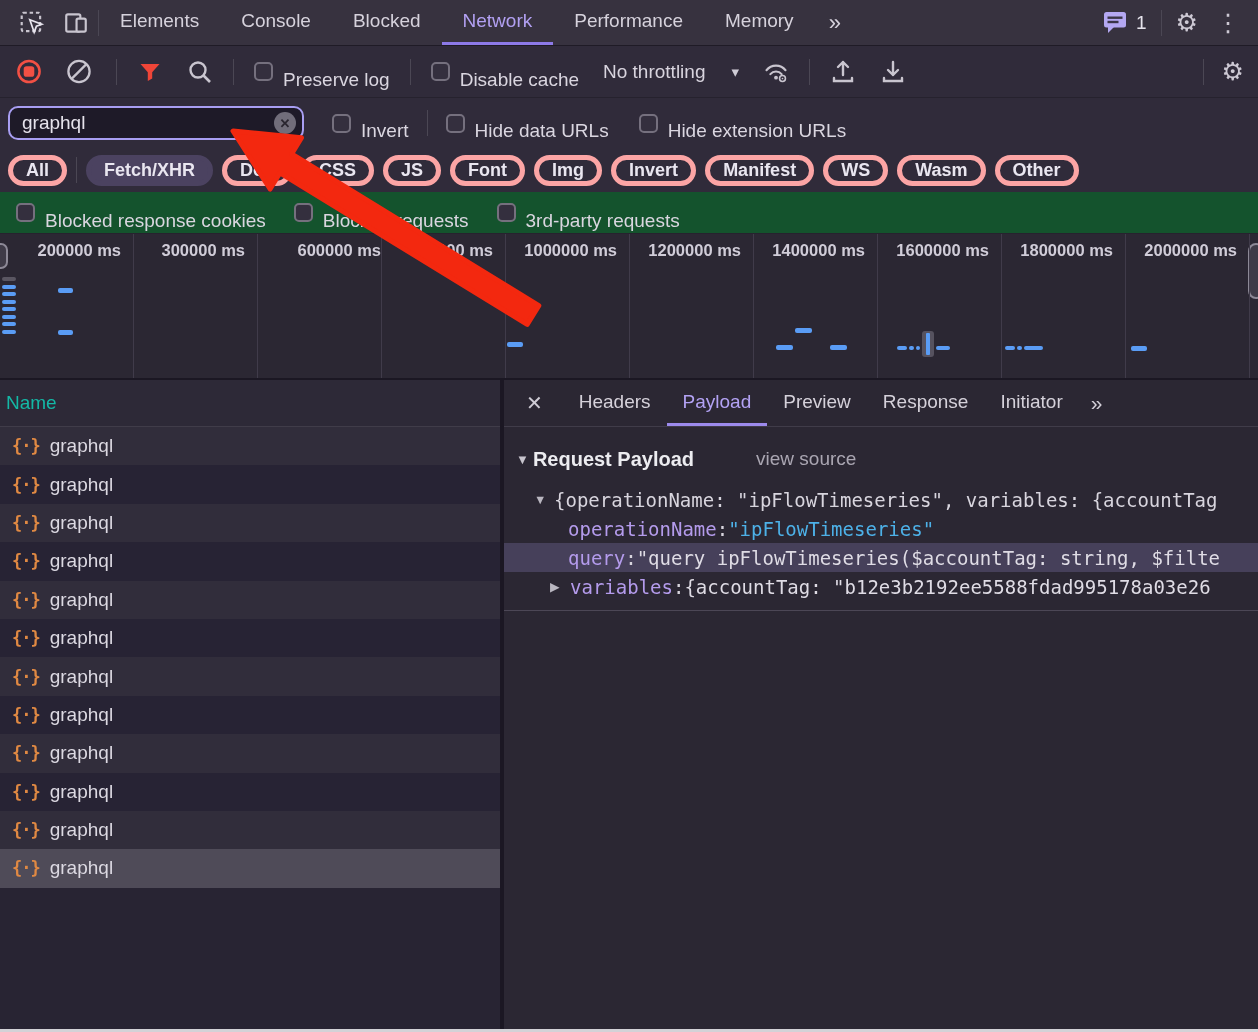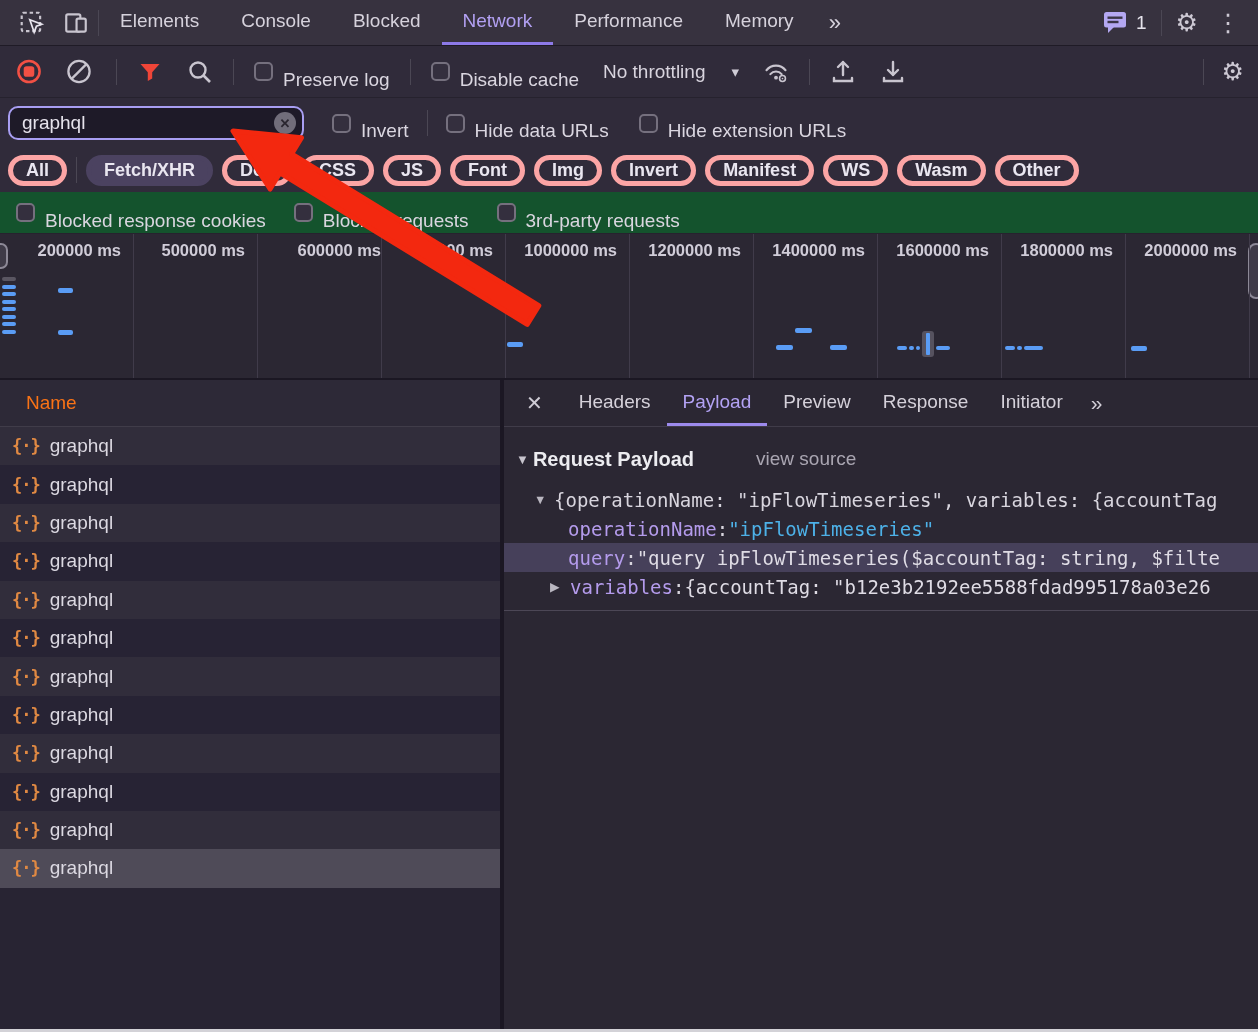--- a/index.html
+++ b/index.html
@@ -86,21 +86,21 @@
   .grip.right { right:-6px; top:9px; width:16px; height:56px; border-radius:9px; }
 
   
   .main { display:flex; height:652px; }
   .left-panel { width:500px; background:#282433; display:flex; flex-direction:column; }
   .panel-divider { width:4px; background:#1b1723; }
   .right-panel { flex:1; background:#2b2733; display:flex; flex-direction:column; overflow:hidden; }
 
   .name-header {
     height:47px; background:#2d2937; border-bottom:1px solid #403c49;
-    display:flex; align-items:center; padding-left:26px; font-size:19px; color:#f97316; flex:0 0 47px;
+    display:flex; align-items:center; padding-left:6px; font-size:19px; color:#14b8a6; flex:0 0 47px;
   }
   .req-row {
     height:38.4px; flex:0 0 38.4px; display:flex; align-items:center; gap:10px;
     padding-left:12px; cursor:pointer; font-size:19px; color:#dcd9e2;
   }
   .req-row.odd { background:#312d3b; }
   .req-row.even { background:#272334; }
   .req-row.selected { background:#4f4b58; }
   .req-icon { color:#e08943; font-family:"DejaVu Sans Mono",monospace; font-size:17px; font-weight:bold; letter-spacing:-1px; }
 
@@ -315,21 +315,21 @@
     <span class="cblabel">3rd-party requests</span>
   </div>
 </div>
 
 <div class="overview" id="overview">
   <div class="grip left"></div>
   <div class="grip right"></div>
 <div class="gridline" style="left: 133px;"></div>
     <div class="ticklabel" style="left: -3px;">200000 ms</div>
     <div class="gridline" style="left: 257px;"></div>
-    <div class="ticklabel" style="left: 121px;">500000 ms</div>
+    <div class="ticklabel" style="left: 121px;">300000 ms</div>
     <div class="gridline" style="left: 381px;"></div>
     <div class="ticklabel" style="left: 257px;">600000 ms</div>
     <div class="gridline" style="left: 505px;"></div>
     <div class="ticklabel" style="left: 369px;">800000 ms</div>
     <div class="gridline" style="left: 629px;"></div>
     <div class="ticklabel" style="left: 493px;">1000000 ms</div>
     <div class="gridline" style="left: 753px;"></div>
     <div class="ticklabel" style="left: 617px;">1200000 ms</div>
     <div class="gridline" style="left: 877px;"></div>
     <div class="ticklabel" style="left: 741px;">1400000 ms</div>

